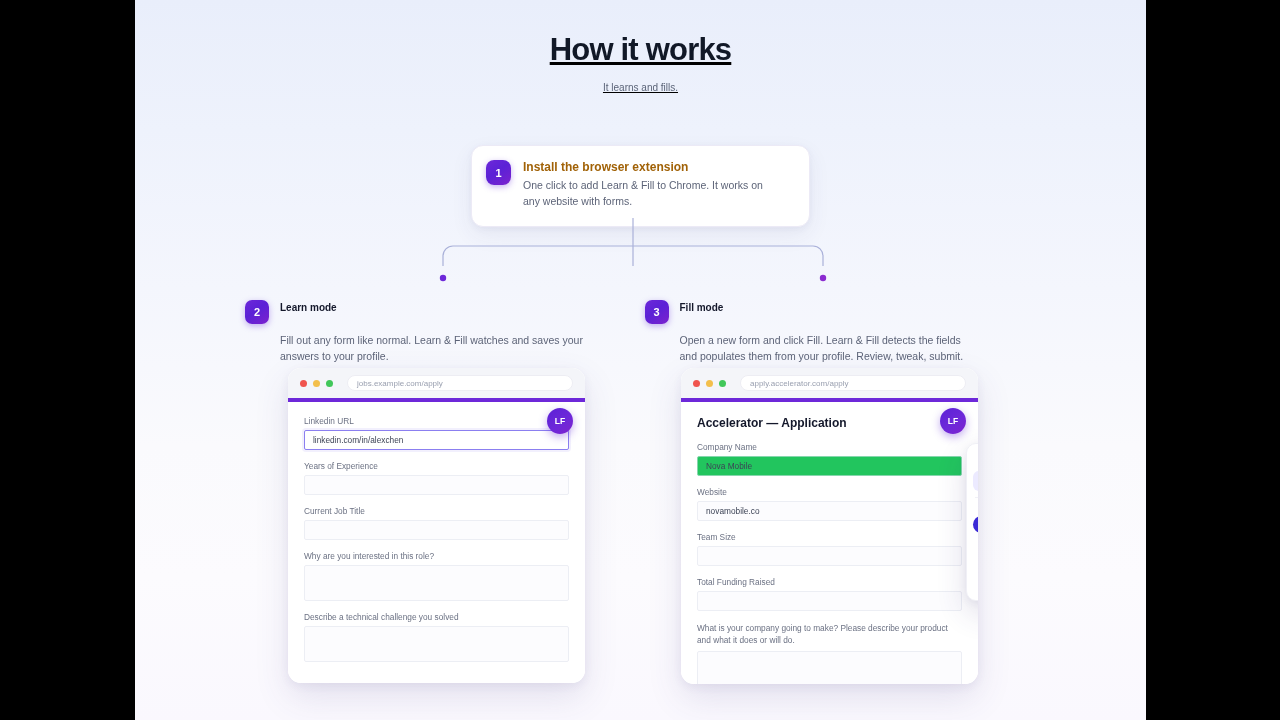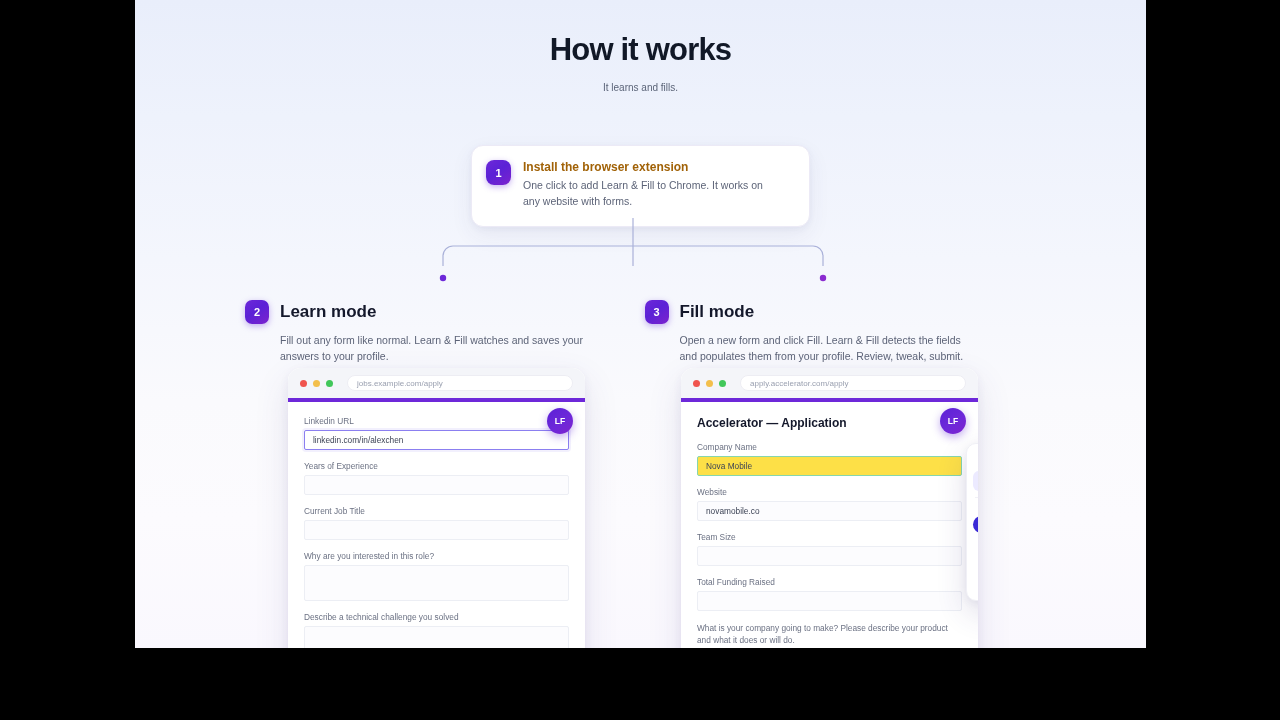--- a/index.html
+++ b/index.html
@@ -5,23 +5,24 @@
   * { box-sizing: border-box; margin: 0; padding: 0; }
   html, body {
     width: 1280px; height: 720px;
     background: #000;
     font-family: "Liberation Sans", sans-serif;
     overflow: hidden;
   }
   #stage {
     position: absolute;
     left: 135px; top: 0;
-    width: 1011px; height: 648px;
+    width: 1011px; height: 720px;
     background: linear-gradient(180deg, #e9eefb 0%, #eef2fc 18%, #f4f6fd 40%, #fafafd 62%, #fcfbfe 80%, #faf8fe 100%);
     overflow: hidden;
+    text-decoration: underline;
   }
 
   
   .hero { text-align: center; padding-top: 32px; }
   .hero h1 {
     font-size: 31px; font-weight: bold; letter-spacing: -0.8px;
     color: #111827; line-height: 1.15;
   }
   .hero .sub {
     margin-top: 14px; font-size: 10px; color: #5b6478; font-weight: normal;
@@ -50,21 +51,21 @@
   
   .connector { position: absolute; left: 0; top: 218px; width: 1011px; height: 66px; }
 
   
   .steps { position: absolute; left: 0; top: 300px; width: 1011px; display: flex; }
   .step-col { width: 50%; padding: 0 0 0 0; }
   .step-col.left  { padding-left: 110px; padding-right: 30px; }
   .step-col.right { padding-left: 4px;  padding-right: 40px; }
   .step-head { display: flex; gap: 11px; align-items: flex-start; }
   .step-head .badge { width: 24px; height: 24px; border-radius: 7px; }
-  .step-head h3 { font-size: 17px; font-weight: bold; color: #14182b; margin-top: 2px; }
+  .step-head h3 { font-size: 10px; font-weight: bold; color: #14182b; margin-top: 2px; }
   .step-desc { margin-top: 8px; font-size: 10.5px; color: #5d6478; line-height: 1.55; padding-left: 35px; }
   .step-col.right .step-desc { max-width: 330px; }
 
   
   .mock {
     position: absolute; background: #fff; border-radius: 13px;
     box-shadow: 0 14px 34px rgba(70,60,130,.13), 0 3px 10px rgba(70,60,130,.07);
     overflow: visible;
   }
   .mock-left  { left: 153px; top: 368px; width: 297px; height: 315px; }
@@ -88,21 +89,21 @@
   .form-title { font-size: 12px; font-weight: bold; color: #14182b; margin-bottom: 12px; }
   .fld { margin-bottom: 11px; }
   .fld label { display: block; font-size: 8.3px; color: #6b7183; margin-bottom: 4px; }
   .inp {
     height: 20px; border: 1px solid #eceef4; border-radius: 2px;
     background: #fcfcfe; display: flex; align-items: center;
     padding: 0 8px; font-size: 8.3px; color: #3d4456;
   }
   .inp.tall { height: 36px; align-items: flex-start; padding-top: 6px; }
   .inp.focus-purple { border: 1px solid #8b7ff0; background: #fff; box-shadow: 0 0 0 2px rgba(124,110,240,.10); }
-  .inp.focus-green  { border: 1px solid #86d6ad; background: #fde047; }
+  .inp.focus-green  { border: 1px solid #86d6ad; background: #22c55e; }
   .lf {
     position: absolute; width: 26px; height: 26px; border-radius: 50%;
     background: linear-gradient(140deg, #5b21d6 0%, #6d28d9 55%, #7e22ce 100%);
     color: #fff; font-size: 8.5px; font-weight: bold;
     display: flex; align-items: center; justify-content: center;
     box-shadow: 0 3px 9px rgba(91,33,214,.38);
     z-index: 6;
   }
   .lf-left  { right: 12px; top: 40px; }
   .lf-right { right: 12px; top: 40px; }

